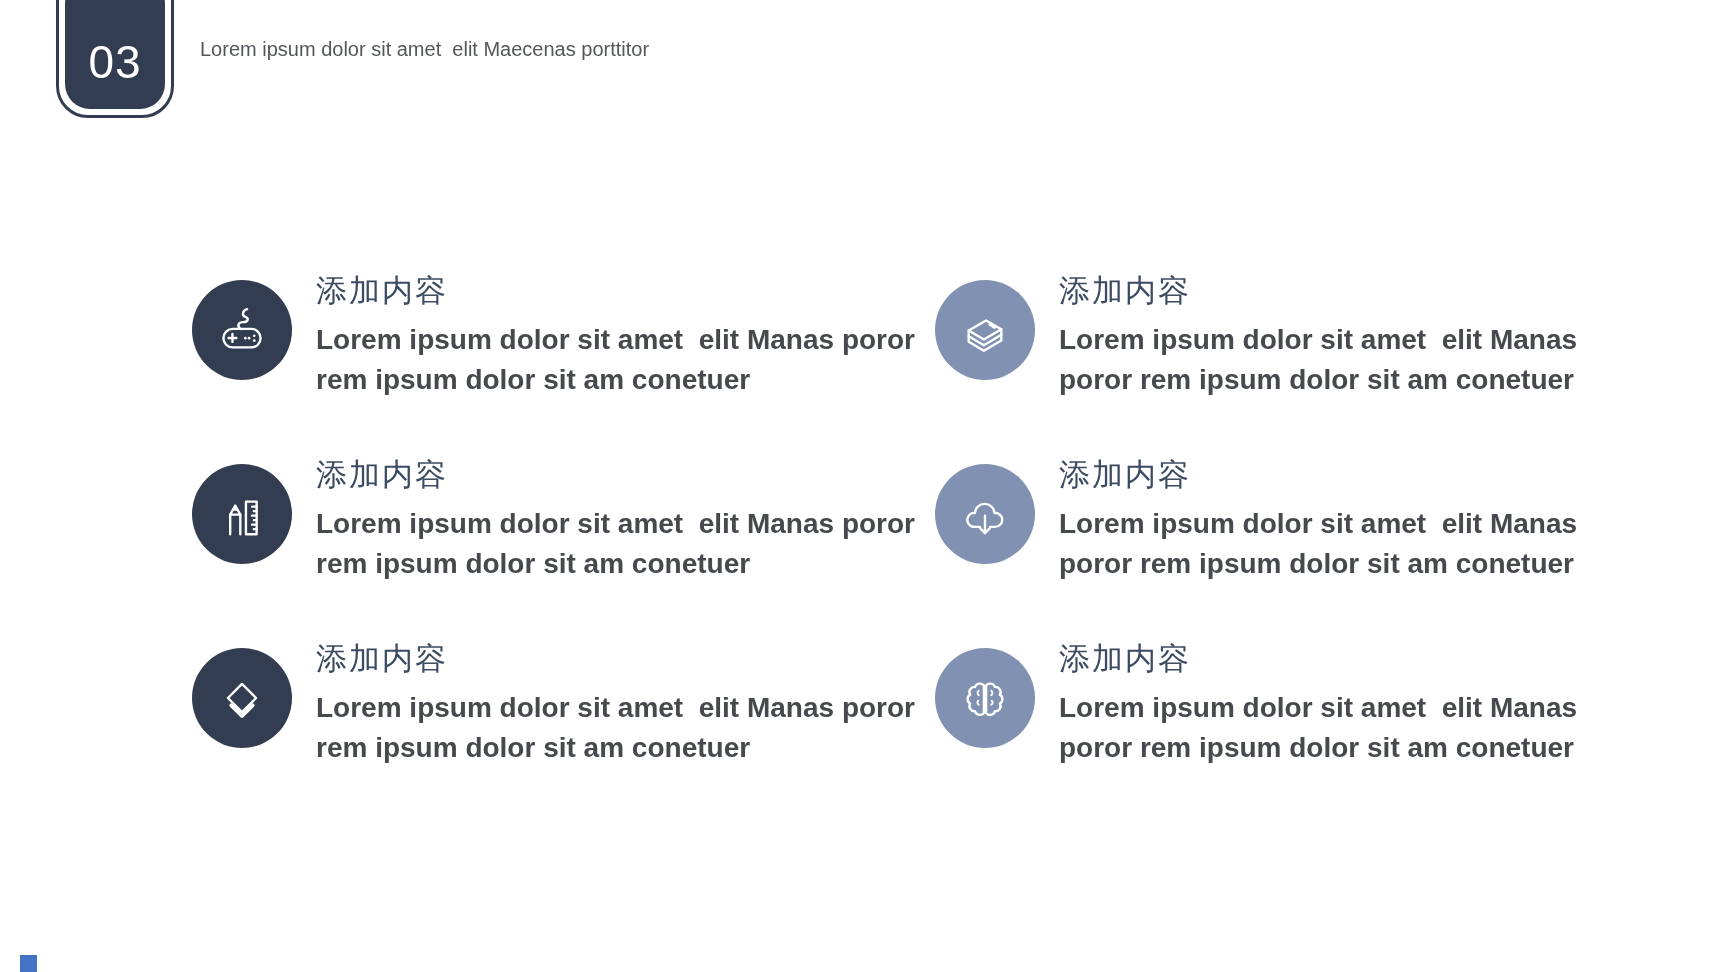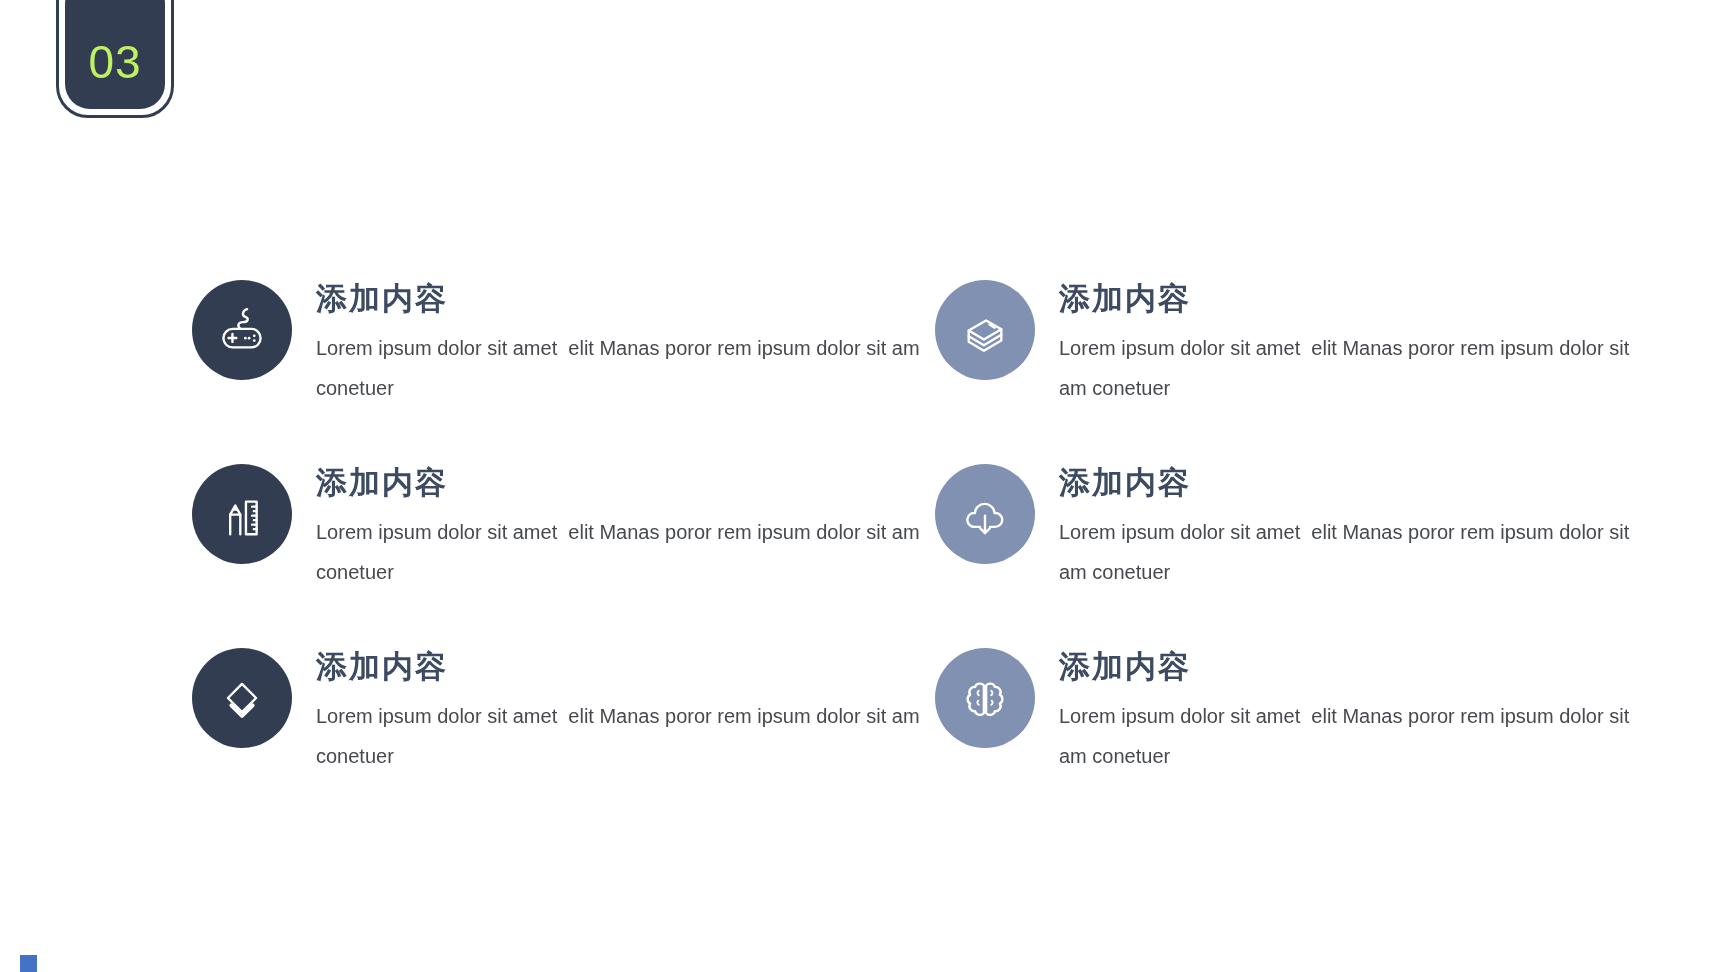--- a/index.html
+++ b/index.html
@@ -19,21 +19,21 @@
     border-radius:32px;
     background:#ffffff;
   }
   .badge-fill {
     position:absolute; left:6px; top:6px; right:6px; bottom:6px;
     background:#333D51;
     border-radius:25px;
     display:flex; align-items:flex-end; justify-content:center;
   }
   .badge-number {
-    color:#bef264;
+    color:#ffffff;
     font-size:46px;
     line-height:1;
     margin-bottom:24px;
     letter-spacing:1px;
   }
   .title-block { position:absolute; left:200px; top:30px; }
   .slide-title {
     font-size:43px;
     font-weight:700;
     color:#36445A;
@@ -60,32 +60,32 @@
     border-radius:50%;
     flex:none;
     display:flex; align-items:center; justify-content:center;
   }
   .circle.dark  { background:#333D51; }
   .circle.light { background:#8191B1; }
   .circle svg { width:54px; height:54px; }
   .item-text { margin-left:24px; margin-top:-9px; width:665px; }
   .item-title {
     font-size:31px;
-    font-weight:700;
+    font-weight:400;
     color:#3C4B61;
     letter-spacing:2px;
     line-height:1.3;
-    margin-top:8px;
   }
   .item-body {
     margin-top:9px;
-    font-size:20px;
+    font-size:28px;
     line-height:40px;
     color:#46494E;
     white-space:pre-wrap;
+    font-weight:bold;
   }
 
   .corner-accent {
     position:absolute; left:20px; top:955px;
     width:17px; height:17px;
     background:#4472C4;
   }
 
   .ic { fill:none; stroke:#ffffff; stroke-width:2.1; stroke-linecap:round; stroke-linejoin:round; }
   .ic .dot { fill:#ffffff; stroke:none; }
@@ -94,20 +94,21 @@
 </style>
 </head>
 <body>
 
 <div class="badge-outline">
   <div class="badge-fill">
     <span class="badge-number">03</span>
   </div>
 </div>
 <div class="title-block">
+  <div class="slide-subtitle">Lorem ipsum dolor sit amet  elit Maecenas porttitor</div>
 </div>
 
 <div class="items">
 
   <div class="item">
     <div class="circle dark">
       <svg class="ic" viewBox="0 0 48 48">
         <path d="M28.5 5.5c-4 1-5 5.5-1.5 6.8 3.5 1.2 2.5 4.7-2 4.7-4.5 0-5.5 3.2-2.5 6"></path>
         <rect x="7.5" y="23" width="33" height="16.5" rx="8.2"></rect>
         <path d="M15.5 27.6v7M12 31.1h7"></path>

